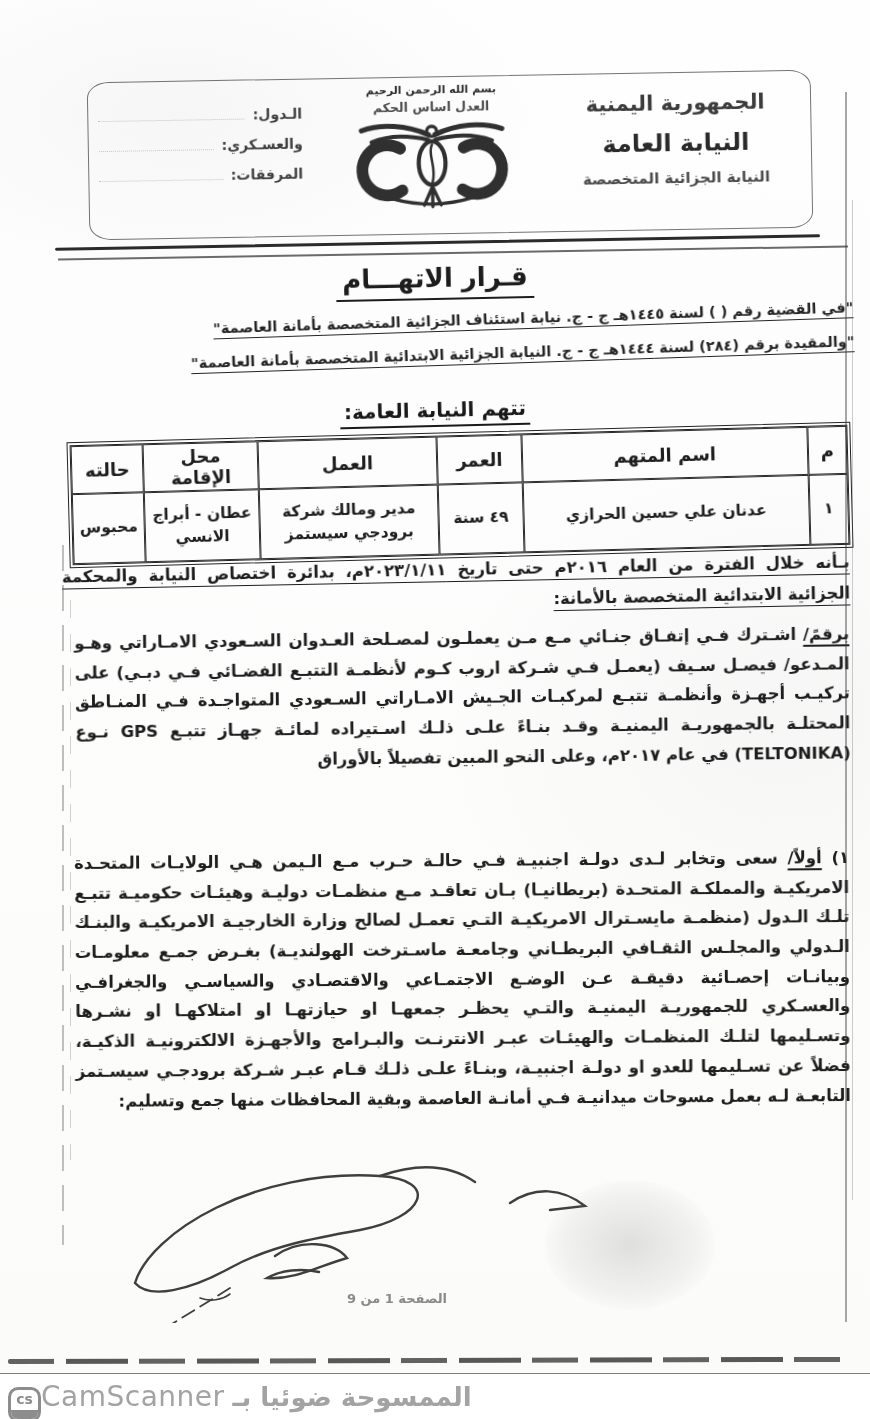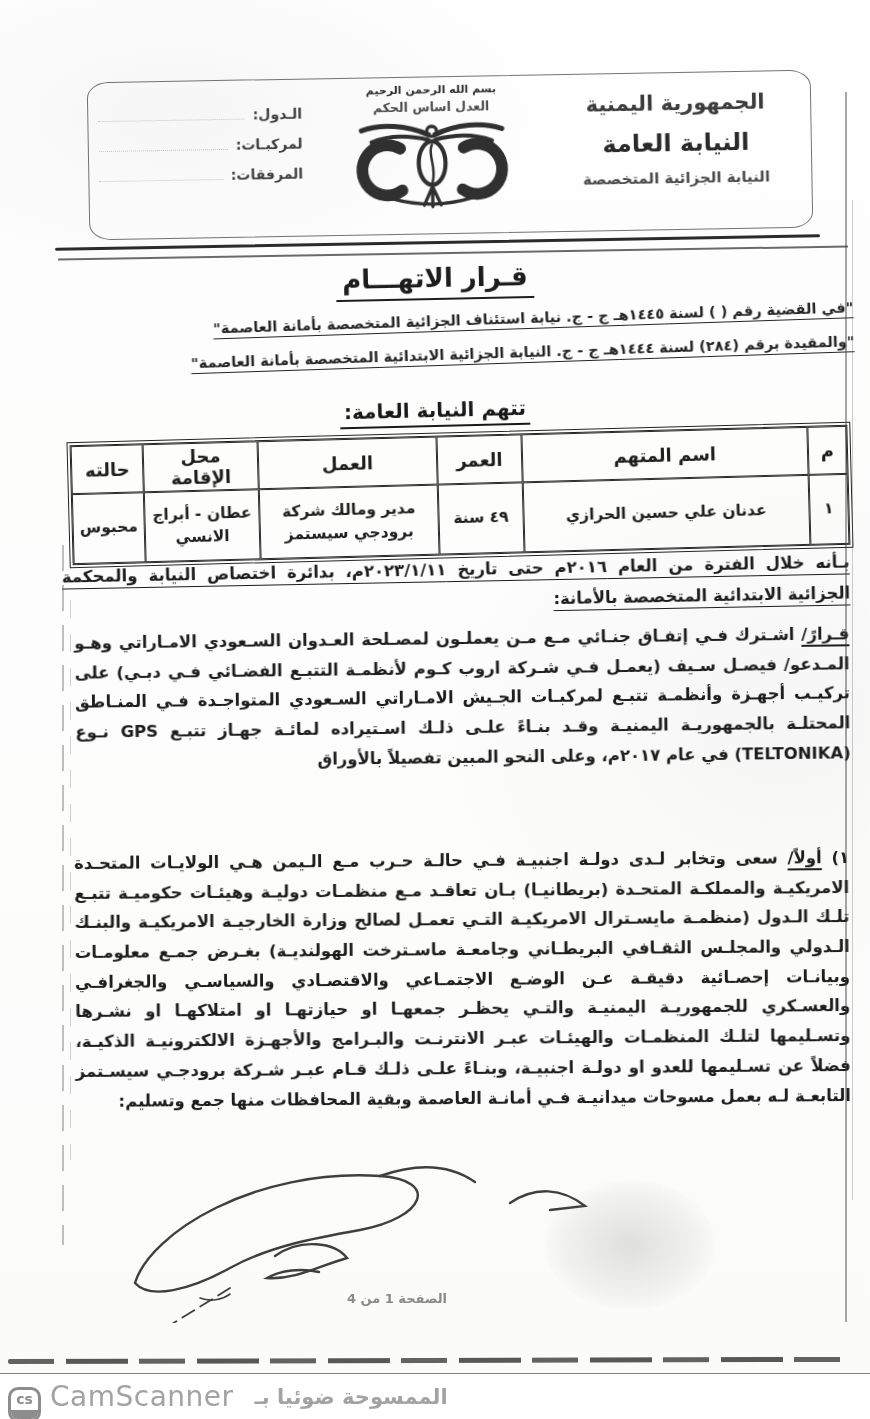--- a/index.html
+++ b/index.html
@@ -129,22 +129,22 @@
   }
   .cs-logo{
     position:relative;width:33px;height:35px;border:3px solid #8d8d8d;border-radius:10px;
     background:#fff;flex:0 0 auto;overflow:hidden;margin-top:16px;
   }
   .cs-logo .cs-txt{
     position:absolute;top:0;left:0;right:0;text-align:center;
     font-size:14px;font-weight:bold;color:#8d8d8d;line-height:18px;
   }
   .cs-logo .cs-base{position:absolute;left:0;right:0;bottom:0;height:9px;background:#8d8d8d;}
-  .cam-brand{font-size:28px;color:#a3a3a3;margin-left:9px;letter-spacing:.5px;}
-  .cam-ar{font-size:21px;color:#a3a3a3;margin-left:21px;font-weight:bold;direction:rtl;}
+  .cam-brand{font-size:28px;color:#a3a3a3;letter-spacing:.5px;}
+  .cam-ar{font-size:26px;color:#a3a3a3;margin-left:8px;font-weight:bold;direction:rtl;}
 </style>
 </head>
 <body>
 
 <div class="shot">
 
   <div class="bg-strip">
     <svg width="515" height="34" viewBox="0 0 515 34">
       <path d="M0,0 L515,0 L515,26 C430,14 400,30 330,24 C250,16 180,26 90,18 C50,14 20,10 0,2 Z" fill="#23305a"></path>
       <path d="M20,0 L120,0 L135,16 C100,20 60,12 30,6 Z" fill="#5d1a24"></path>
@@ -188,21 +188,21 @@
             </g>
           </svg>
         </div>
       </div>
       <div class="hdr-left">
         <div class="field-row">
           <span class="field-label">الـدول:</span>
           <span class="field-line"></span>
         </div>
         <div class="field-row">
-          <span class="field-label">لمركبـات:</span>
+          <span class="field-label">والعسـكري:</span>
           <span class="field-line"></span>
         </div>
         <div class="field-row">
           <span class="field-label">المرفقات:</span>
           <span class="field-line"></span>
         </div>
       </div>
     </div>
 
     <div class="rule1"></div>
@@ -242,21 +242,21 @@
             <td>عطان - أبراج الانسي</td>
             <td>محبوس</td>
           </tr>
         </tbody>
       </table>
     </div>
 
     <div class="intro">بـأنه خلال الفترة من العام ٢٠١٦م حتى تاريخ ٢٠٢٣/١/١١م، بدائرة اختصاص النيابة والمحكمة الجزائية الابتدائية المتخصصة بالأمانة:</div>
 
     <div class="para para-1">
-      <span class="lead">قـرارً/</span>
+      <span class="lead">برقمً/</span>
       <span>اشـترك فـي إتفـاق جنـائي مـع مـن يعملـون لمصـلحة العـدوان السـعودي الامـاراتي وهـو المـدعو/ فيصـل سـيف (يعمـل فـي شـركة اروب كـوم لأنظمـة التتبـع الفضـائي فـي دبـي) على تركيـب أجهـزة وأنظمـة تتبـع لمركبـات الجـيش الامـاراتي السـعودي المتواجـدة فـي المنـاطق المحتلـة بالجمهوريـة اليمنيـة وقـد بنـاءً علـى ذلـك اسـتيراده لمائـة جهـاز تتبـع GPS نـوع (TELTONIKA) في عام ٢٠١٧م، وعلى النحو المبين تفصيلاً بالأوراق</span>
     </div>
 
     <div class="para para-2">
       <span>١)</span>
       <span class="lead">أولاً/</span>
       <span>سعى وتخابر لـدى دولـة اجنبيـة فـي حالـة حـرب مـع الـيمن هـي الولايـات المتحـدة الامريكيـة والمملكـة المتحـدة (بريطانيـا) بـان تعاقـد مـع منظمـات دوليـة وهيئـات حكوميـة تتبـع تلـك الـدول (منظمـة مايسـترال الامريكيـة التـي تعمـل لصالح وزارة الخارجيـة الامريكيـة والبنـك الـدولي والمجلـس الثقـافي البريطـاني وجامعـة ماسـترخت الهولنديـة) بغـرض جمـع معلومـات وبيانـات إحصـائية دقيقـة عـن الوضـع الاجتمـاعي والاقتصـادي والسياسـي والجغرافـي والعسـكري للجمهوريـة اليمنيـة والتـي يحظـر جمعهـا او حيازتهـا او امتلاكهـا او نشـرها وتسـليمها لتلـك المنظمـات والهيئـات عبـر الانترنـت والبـرامج والأجهـزة الالكترونيـة الذكيـة، فضلاً عن تسـليمها للعدو او دولـة اجنبيـة، وبنـاءً علـى ذلـك قـام عبـر شـركة برودجـي سيسـتمز التابعـة لـه بعمل مسوحات ميدانيـة فـي أمانـة العاصمة وبقية المحافظات منها جمع وتسليم:</span>
     </div>
 
     <div class="signature">
@@ -267,21 +267,21 @@
           <path d="M300,28 C340,14 372,18 395,34"></path>
           <path d="M430,55 C455,38 482,40 505,58 L470,62"></path>
           <path d="M150,140 C110,165 70,190 30,212" stroke-width="1.8" stroke-dasharray="14 7"></path>
           <path d="M120,150 c 10,4 22,2 30,-4" stroke-width="1.6"></path>
         </g>
       </svg>
     </div>
     <div class="smudge"></div>
 
     <div class="page-num">
-      <span>الصفحة 1 من 4</span>
+      <span>الصفحة 1 من 9</span>
     </div>
 
     <div class="paper-edge"></div>
     <div class="edge-right"></div>
     <div class="edge-right2"></div>
     <div class="edge-left"></div>
     <div class="edge-left2"></div>
   </div>
 
   <div class="cam-rule"></div>

